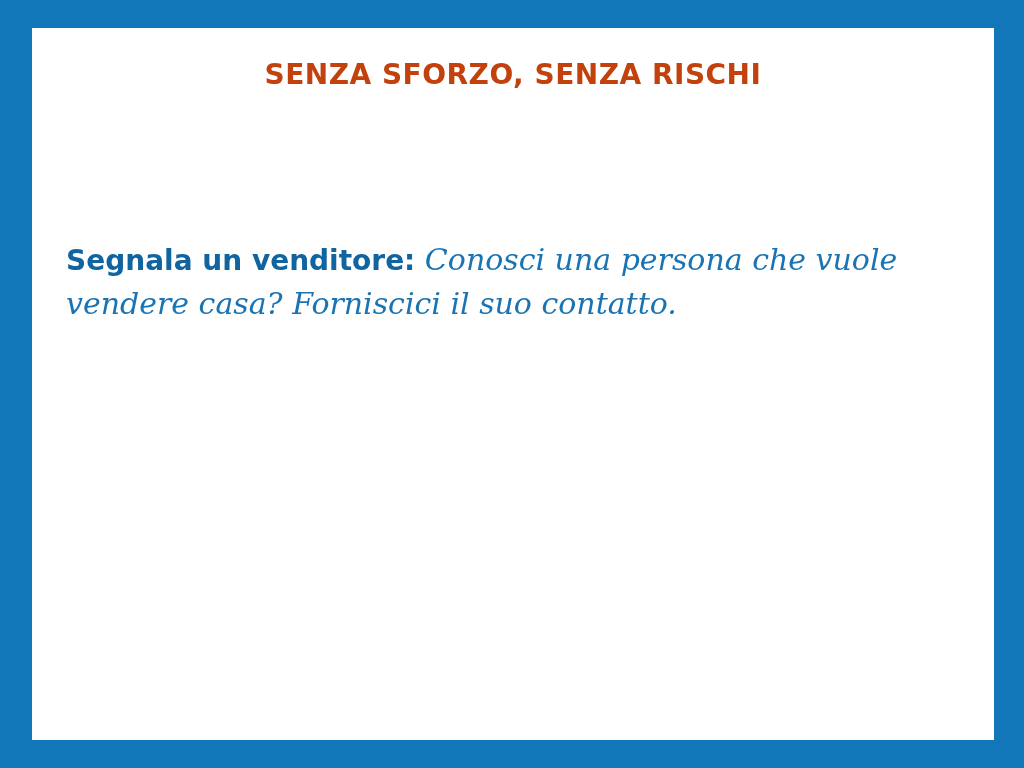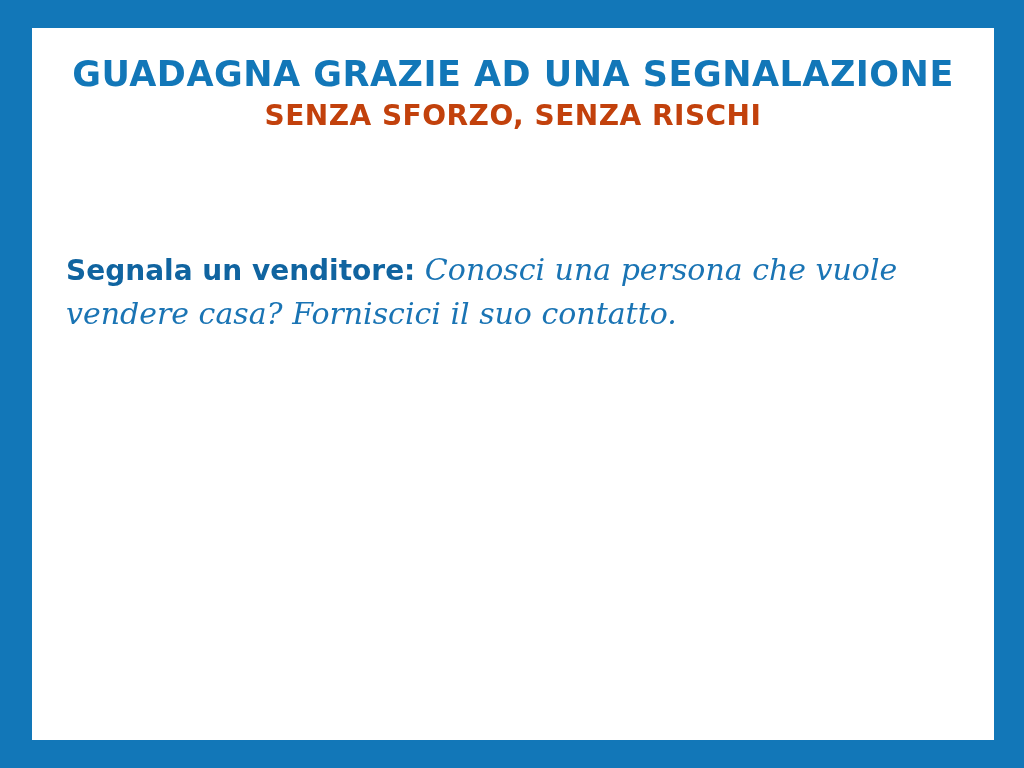--- a/index.html
+++ b/index.html
@@ -93,21 +93,21 @@
     position: absolute;
     top: 208px;
     left: 34px;
     width: 905px;
   }
   .para {
     color: #1a74b4;
     font-family: "DejaVu Serif", serif;
     font-size: 30px;
     line-height: 1.45;
-    margin: 12px 0 42px 0;
+    margin: 2px 0 42px 0;
   }
   .para:last-child {
     margin-bottom: 0;
   }
   .lead {
     font-family: "DejaVu Sans", sans-serif;
     font-weight: bold;
     font-style: normal;
     font-size: 28px;
     color: #1064a0;
@@ -125,21 +125,20 @@
 <div class="slide">
 
   <div class="frame-top"></div>
   <div class="frame-left"></div>
   <div class="frame-right"></div>
   <div class="frame-bottom"></div>
 
   <div class="canvas">
 
     <div class="title-block">
-      <div class="title-line-1">GUADAGNA GRAZIE AD UNA SEGNALAZIONE</div>
       <div class="title-line-2">SENZA SFORZO, SENZA RISCHI</div>
     </div>
 
     <div class="body-block">
 
       <p class="para">
         <span class="lead">Segnala un venditore:</span><span class="detail"> Conosci una persona che vuole vendere casa? Forniscici il suo contatto.</span>
       </p>
 
 

